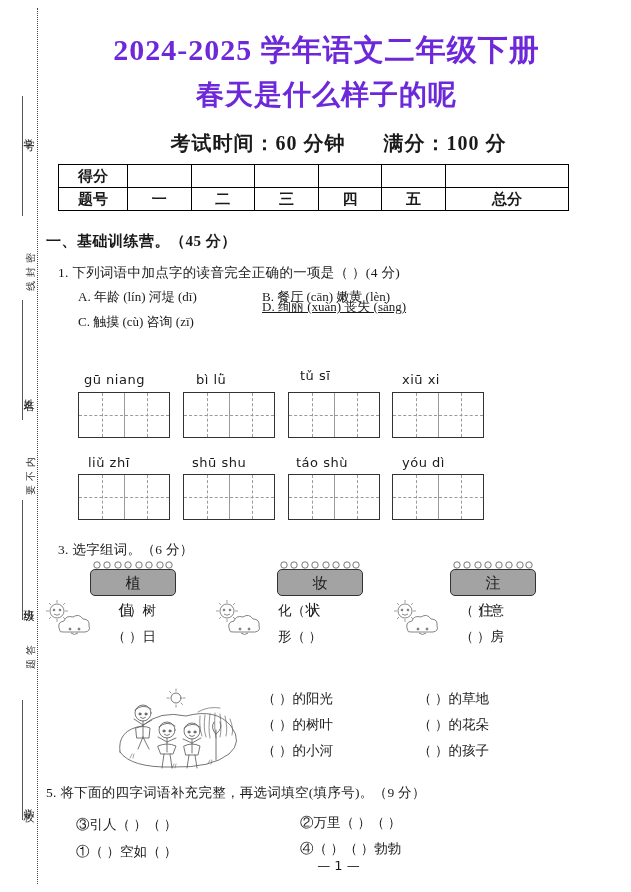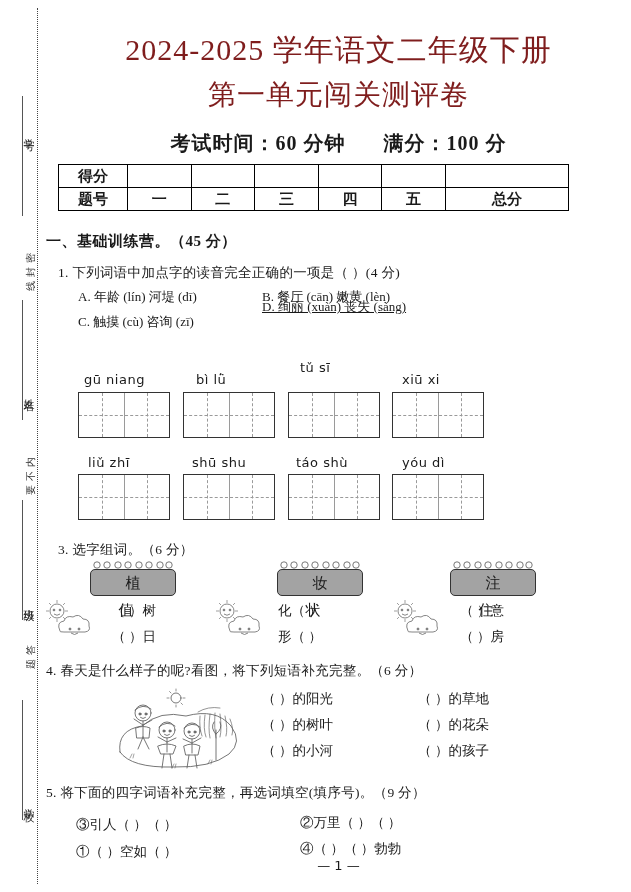--- a/index.html
+++ b/index.html
@@ -27,22 +27,22 @@
     white-space:nowrap;
   }
   .sealchar {
     position:absolute; left:24px; width:14px; height:20px;
     font-size:10px; color:#333; line-height:20px; text-align:center;
     transform: rotate(-90deg);
   }
 
   
   .title1, .title2 {
-    position:absolute; left:46px; width:585px; text-align:center;
-    font-weight:normal; color:#7f1d1d;
+    position:absolute; left:34px; width:585px; text-align:center;
+    font-weight:bold; color:#6d28d9;
     font-family:"Liberation Serif","DejaVu Serif",serif;
     letter-spacing:1px;
   }
   .title1 { top:30px; font-size:30px; }
   .title2 { top:76px; font-size:28px; }
   .subinfo {
     position:absolute; left:46px; top:130px; width:585px; text-align:center;
     font-size:20px; font-weight:bold; letter-spacing:1px;
   }
   .subinfo .gap { display:inline-block; width:26px; }
@@ -119,21 +119,21 @@
     <div class="sealchar" style="top:262px;">封</div>
     <div class="sealchar" style="top:276px;">线</div>
     <div class="sealchar" style="top:452px;">内</div>
     <div class="sealchar" style="top:466px;">不</div>
     <div class="sealchar" style="top:480px;">要</div>
     <div class="sealchar" style="top:640px;">答</div>
     <div class="sealchar" style="top:654px;">题</div>
   </div>
 
   <div class="title1">2024-2025 学年语文二年级下册</div>
-  <div class="title2">第一单元闯关测评卷</div>
+  <div class="title2">春天是什么样子的呢</div>
   <div class="subinfo">
     <span>考试时间：60 分钟</span>
     <span class="gap"></span>
     <span>满分：100 分</span>
   </div>
 
   <table class="score">
     <tbody>
         <tr>
       <td class="hd">得分</td>
@@ -172,21 +172,21 @@
       <div class="vdash1"></div>
       <div class="vdash2"></div>
   </div>
   <div class="pylabel" style="left:196px; top:372px;">bì  lǜ</div>
   <div class="tzg" style="left:183px; top:392px;">
     <div class="vmid"></div>
       <div class="hdash"></div>
       <div class="vdash1"></div>
       <div class="vdash2"></div>
   </div>
-  <div class="pylabel" style="left:300px; top:360px;">tǔ  sī</div>
+  <div class="pylabel" style="left:300px; top:368px;">tǔ  sī</div>
   <div class="tzg" style="left:288px; top:392px;">
     <div class="vmid"></div>
       <div class="hdash"></div>
       <div class="vdash1"></div>
       <div class="vdash2"></div>
   </div>
   <div class="pylabel" style="left:402px; top:372px;">xiū xi</div>
   <div class="tzg" style="left:392px; top:392px;">
     <div class="vmid"></div>
       <div class="hdash"></div>
@@ -344,21 +344,20 @@
           <circle cx="20" cy="12" r="0.9" fill="#777"></circle>
         <path d="M14 16 q3 2.5 6 0"></path>
         <path d="M20 33 q-4 -9 4 -10 q2 -6 9 -4 q6 -4 10 2 q7 0 6 7 q2 5 -4 6 l-21 0 q-5 0 -4 -1z"></path>
         <circle cx="30" cy="31" r="1" fill="#777"></circle>
           <circle cx="39" cy="31" r="1" fill="#777"></circle>
         <path d="M31 35 q3.5 3 7 0"></path>
       </g>
     </svg>
   </div>
 
-  <div class="q" style="left:46px; top:662px;">4. 春天是什么样子的呢?看图，将下列短语补充完整。（6 分）</div>
 
   <div class="kids-art">
     <svg width="130" height="100" viewBox="0 0 130 100">
       <g fill="none" stroke="#666" stroke-width="0.9" stroke-linecap="round">
 
         <path d="M8 66 q-3 -22 22 -26 q18 -16 44 -10 q30 -8 45 10 q12 16 -2 28 q-18 14 -56 13 q-42 1 -53 -15z"></path>
 
         <circle cx="64" cy="12" r="5"></circle>
         <g stroke-width="0.7">
           <line x1="64" y1="3" x2="64" y2="5"></line>

